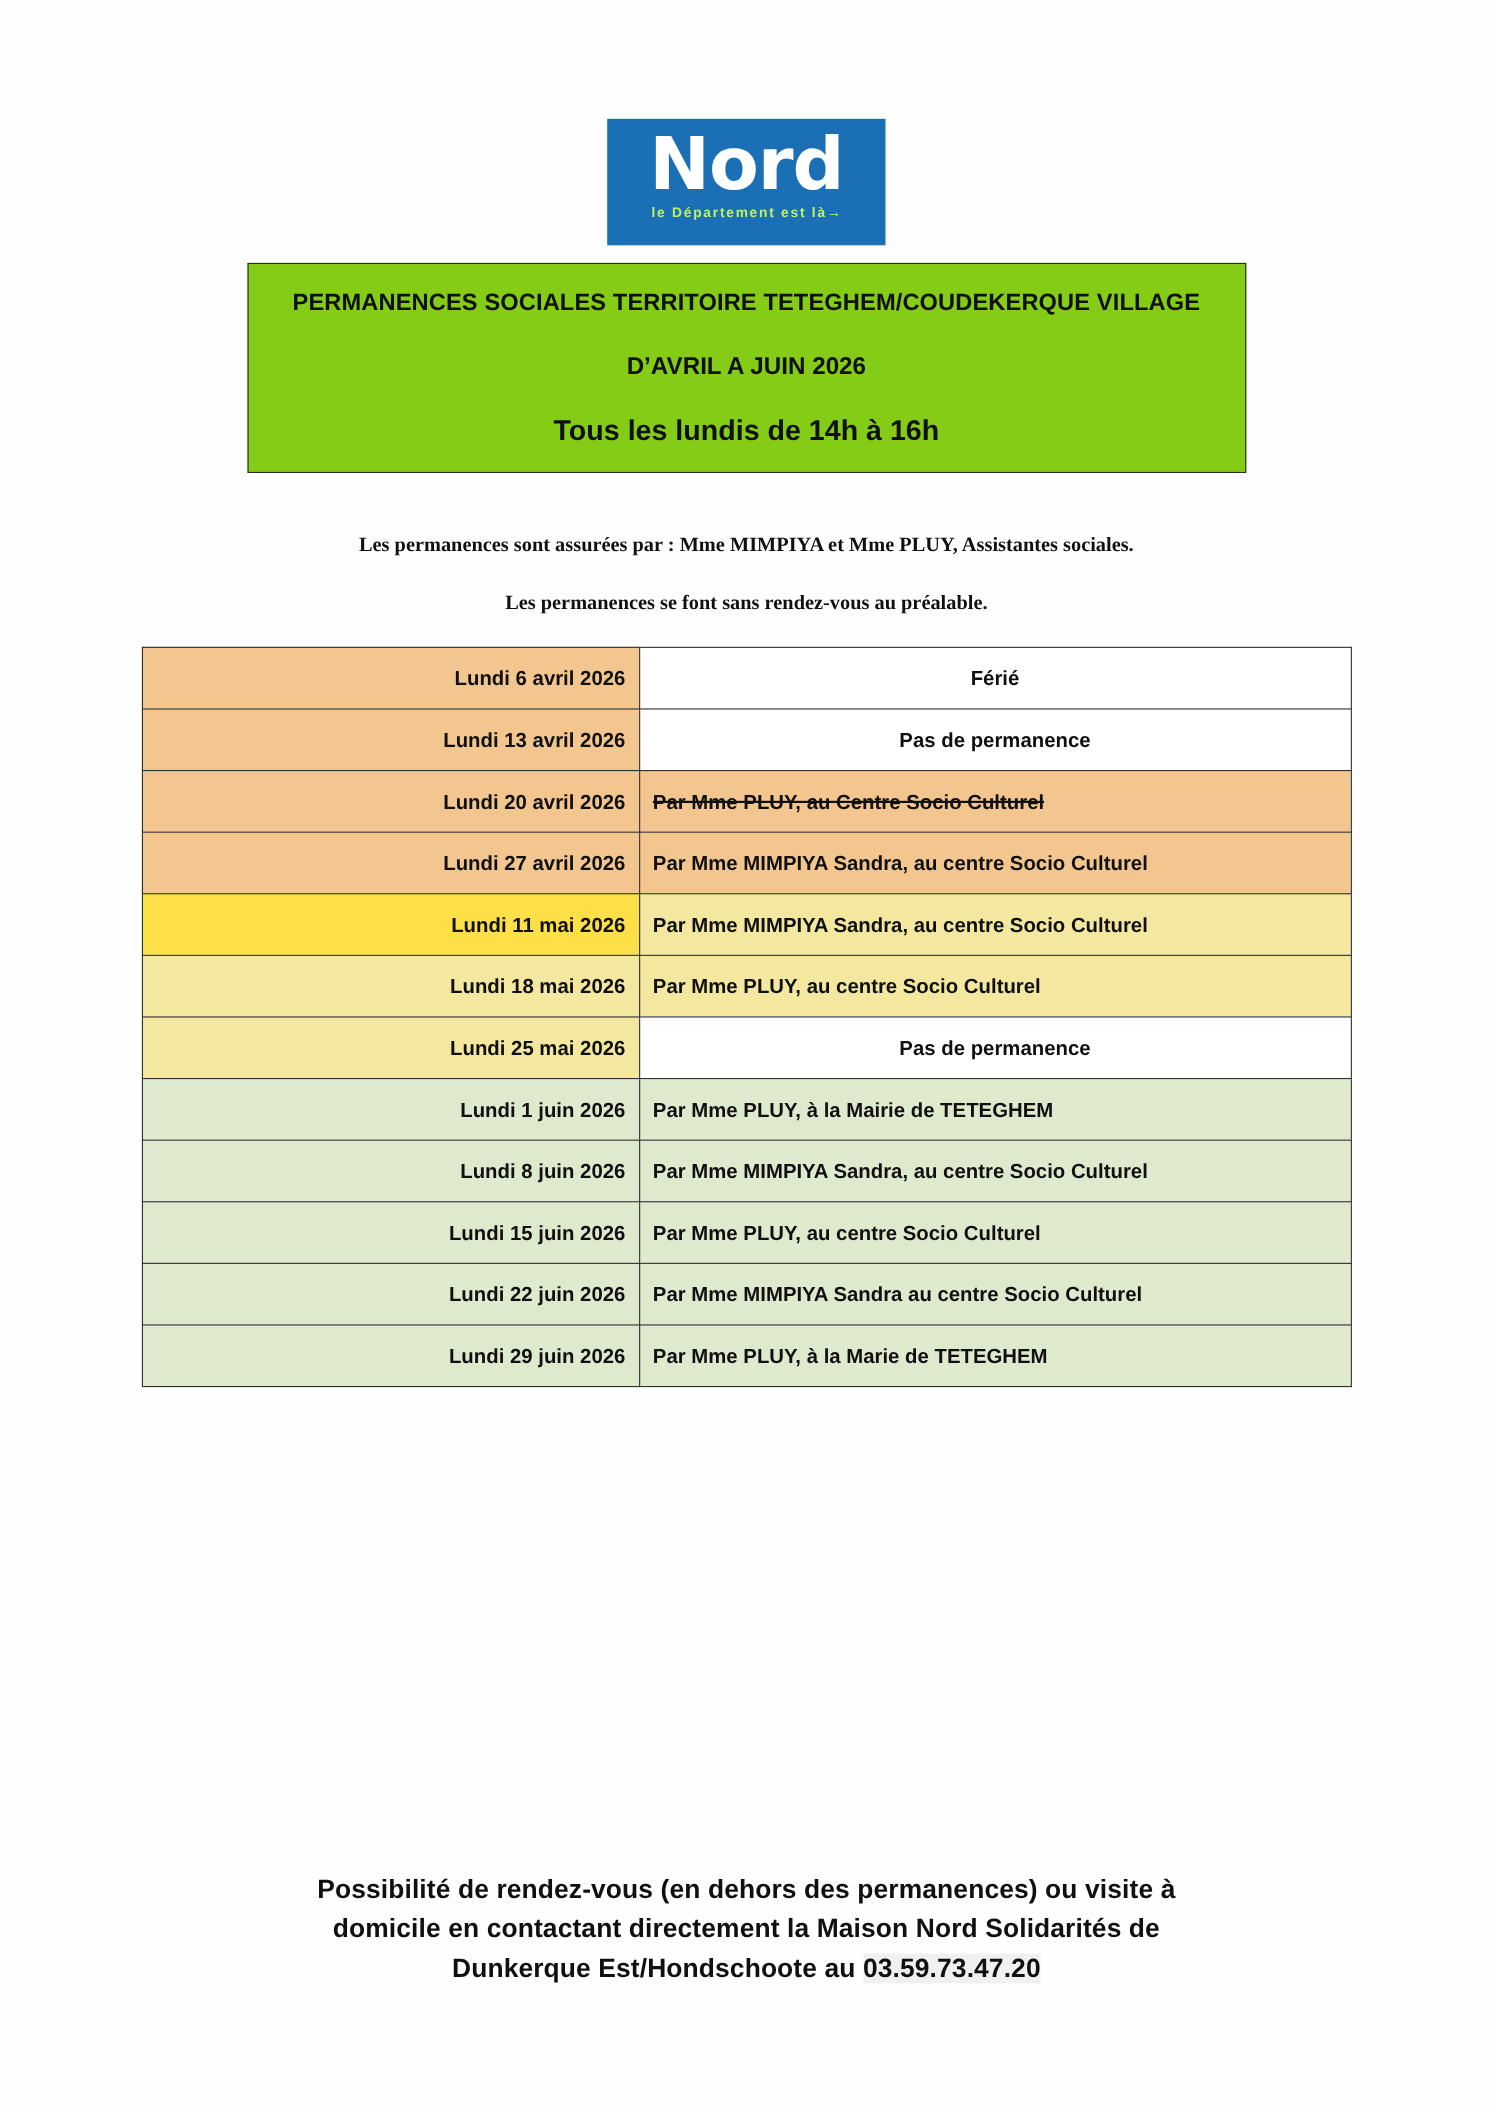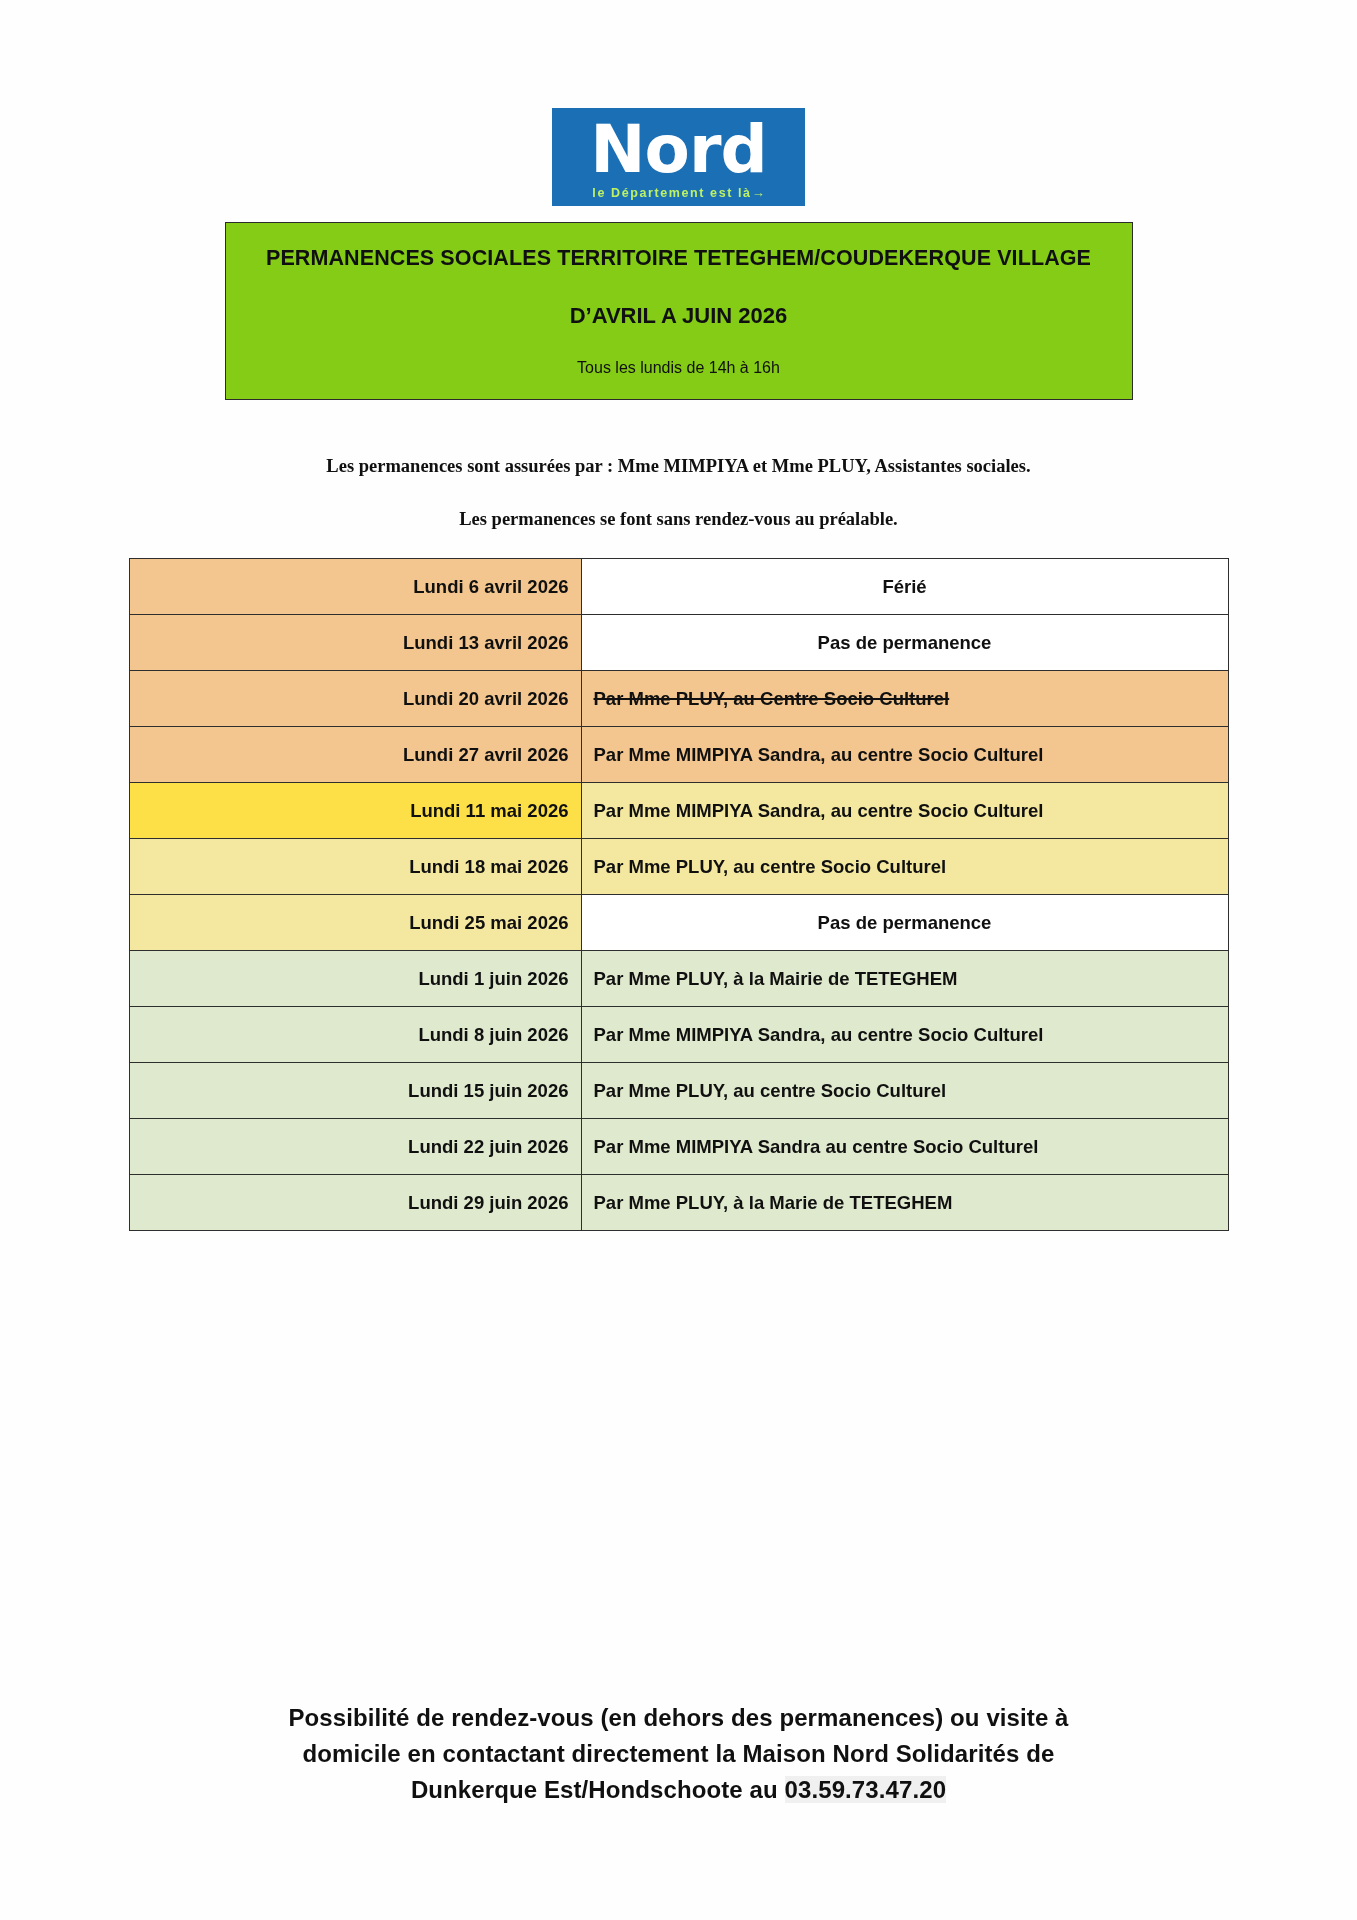--- a/index.html
+++ b/index.html
@@ -28,21 +28,21 @@
   
   .logo-area {
     width: 100%;
     display: flex;
     justify-content: center;
     padding-top: 108px;
   }
   .logo-block {
     width: 253px;
     background: #1a6fb5;
-    padding: 10px 10px 3px 10px;
+    padding: 10px 10px 20px 10px;
     box-sizing: border-box;
     text-align: center;
     box-shadow: 0 0 0 0 transparent;
   }
   .logo-word {
     color: #ffffff;
     font-family: "DejaVu Sans", sans-serif;
     font-weight: 700;
     font-size: 66px;
     line-height: 0.98;
@@ -81,22 +81,22 @@
     letter-spacing: 0.1px;
     line-height: 1.3;
     margin: 4px 0 0 0;
   }
   .title-line2 {
     font-size: 22px;
     font-weight: 700;
     margin: 30px 0 0 0;
   }
   .title-line3 {
-    font-size: 16px;
-    font-weight: 400;
+    font-size: 26px;
+    font-weight: 700;
     margin: 30px 0 2px 0;
   }
 
   
   .intro {
     margin-top: 55px;
     text-align: center;
     font-family: Liberation Serif, serif;
   }
   .intro-line {

